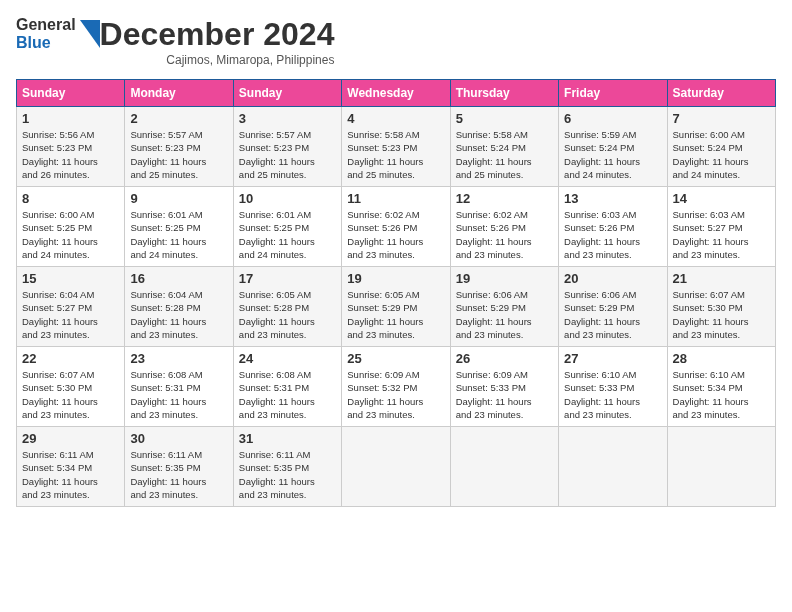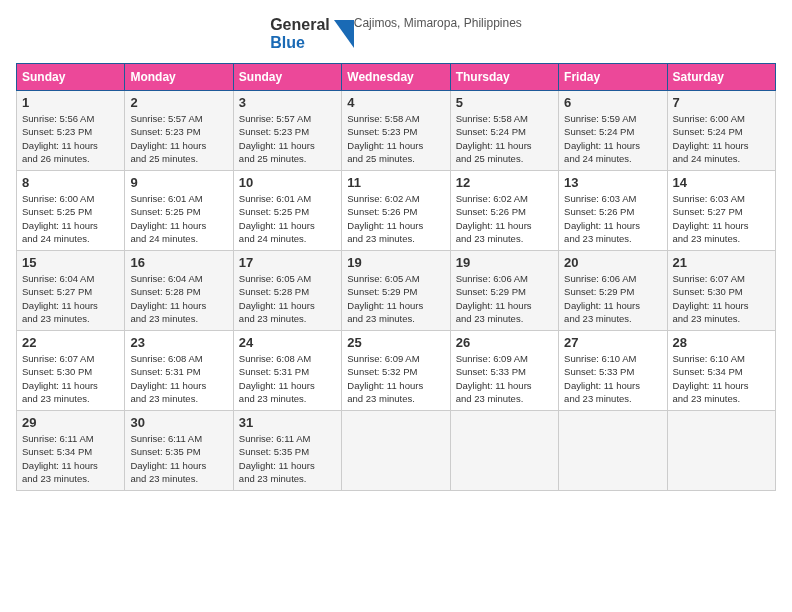--- a/index.html
+++ b/index.html
@@ -5,21 +5,21 @@
     * { box-sizing: border-box; margin: 0; padding: 0; }
     body {
       font-family: Arial, sans-serif;
       background: #fff;
       width: 792px;
       min-height: 612px;
       padding: 16px;
     }
     .header {
       display: flex;
-      justify-content: center;
+      justify-content: flex-start;
       align-items: flex-start;
       margin-bottom: 12px;
     }
     .logo {
       display: flex;
       align-items: center;
       gap: 4px;
     }
     .title-area {
       text-align: right;
@@ -83,20 +83,21 @@
   <div class="logo">
   <div style="display:flex;flex-direction:column;line-height:1.1;">
     <span style="font-size:16px;font-weight:bold;color:#333;">General</span>
     <span style="font-size:16px;font-weight:bold;color:#1a6ab5;">Blue</span>
   </div>
   <svg width="20" height="28" viewBox="0 0 20 28">
     <polygon points="0,0 20,0 20,28" fill="#1a6ab5"></polygon>
   </svg>
 </div>
   <div class="title-area">
+    <div class="month-title">December 2024</div>
     <div class="subtitle">Cajimos, Mimaropa, Philippines</div>
   </div>
 </div>
 
 <table>
   <thead>
     <tr id="header-row">
         <th>Sunday</th>
         <th>Monday</th>
         <th>Sunday</th>

